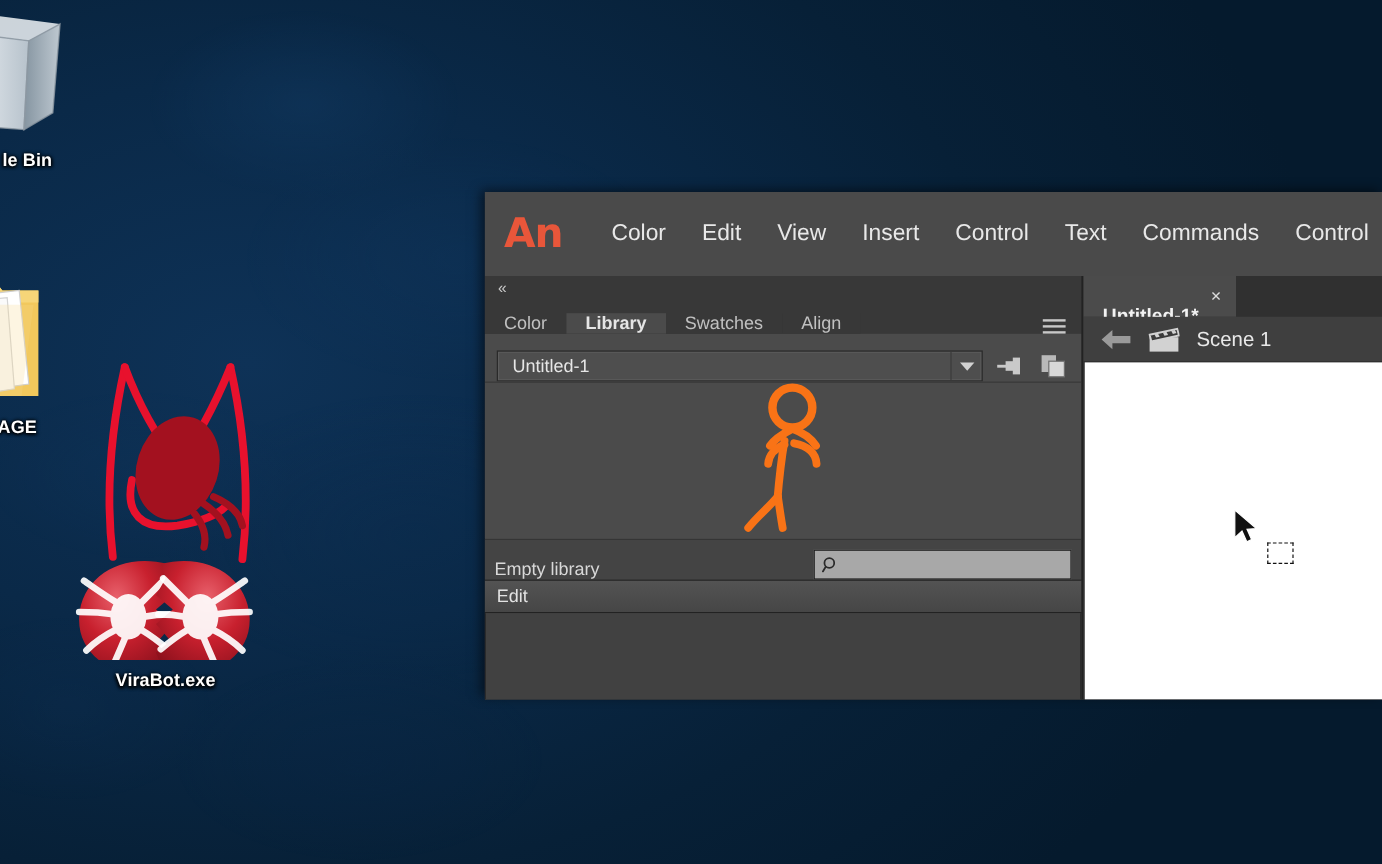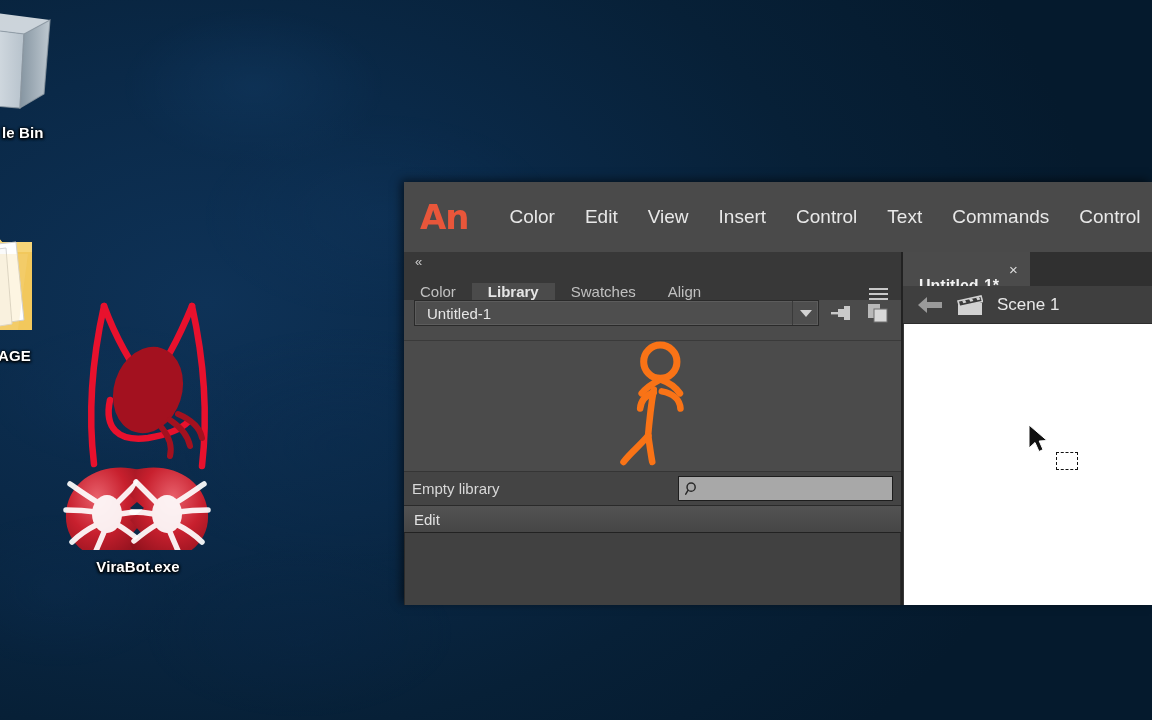--- a/index.html
+++ b/index.html
@@ -50,21 +50,21 @@
   #icon-age { left: -46px; top: 218px; width: 130px; }
   #icon-age .desk-label { text-align: left; padding-left: 44px; }
 
   
   #icon-virabot { left: 52px; top: 282px; width: 172px; }
   #icon-virabot .desk-label { margin-top: 4px; }
 
   
   #animate-window {
     position: absolute;
-    left: 404px; top: 182px;
+    left: 404px; top: 160px;
     width: 748px; height: 423px;
     background: #3b3b3b;
     box-shadow: -3px -2px 9px rgba(0,0,0,.55);
     overflow: hidden;
     display: flex;
     flex-direction: column;
   }
 
   
   #menubar {
@@ -140,21 +140,21 @@
     gap: 3px;
     padding: 0 13px;
     cursor: pointer;
   }
   #panel-menu-icon i { display: block; width: 19px; height: 2px; background: #c8c8c8; }
 
   
   #doc-row {
     height: 40px;
     background: #4b4b4b;
-    display: flex; align-items: flex-start;
+    display: flex; align-items: flex-end;
     padding: 0 10px;
     gap: 10px;
   }
   #doc-select {
     flex: 1 1 auto;
     height: 26px;
     background: #4e4e4e;
     border: 1px solid #2a2a2a;
     box-shadow: inset 0 0 0 1px #5c5c5c;
     display: flex; align-items: center;
@@ -185,21 +185,21 @@
     overflow: hidden;
     min-height: 0;
     border-top: 1px solid #3a3a3a;
   }
   #stage-svg { position: absolute; left: 0; top: 0; width: 100%; height: 100%; }
 
   
   #lib-footer {
     height: 34px;
     background: #444444;
-    display: flex; align-items: center;
+    display: flex; align-items: flex-end;
     padding: 0 8px 0 8px;
     gap: 8px;
     border-top: 1px solid #353535;
   }
   #empty-lib-text { color: #d8d8d8; font-size: 15px; flex: 0 0 auto; }
   #lib-search {
     margin-left: auto;
     width: 215px; height: 25px;
     background: #a8a8a8;
     border: 1px solid #1d1d1d;

